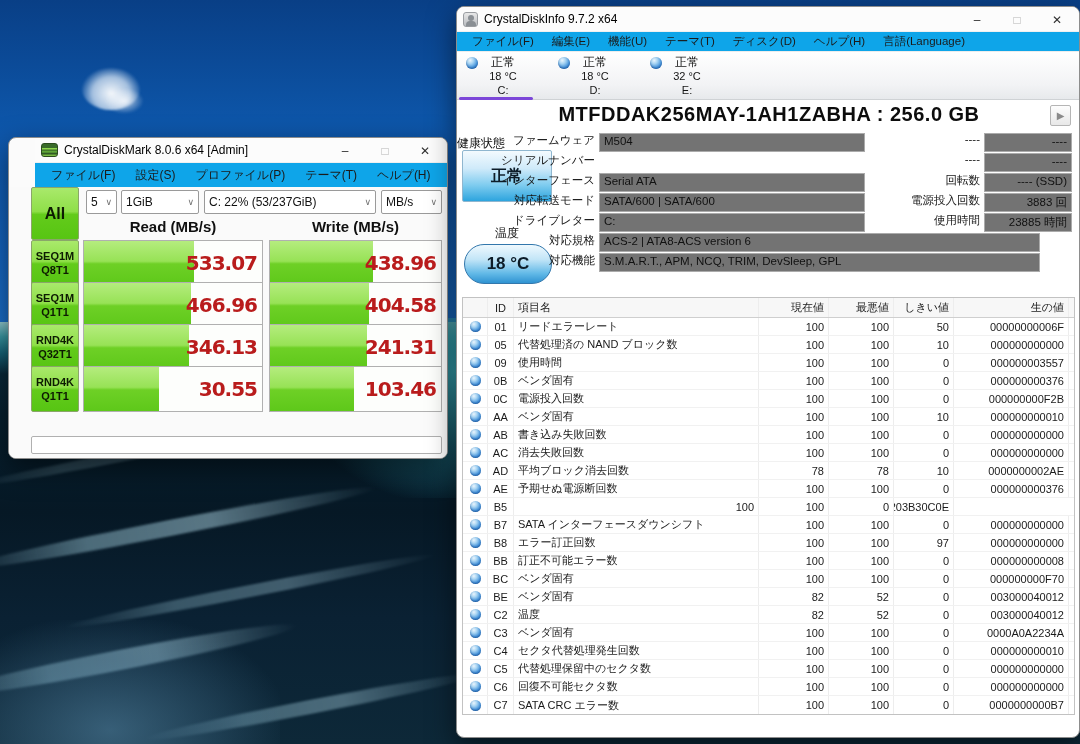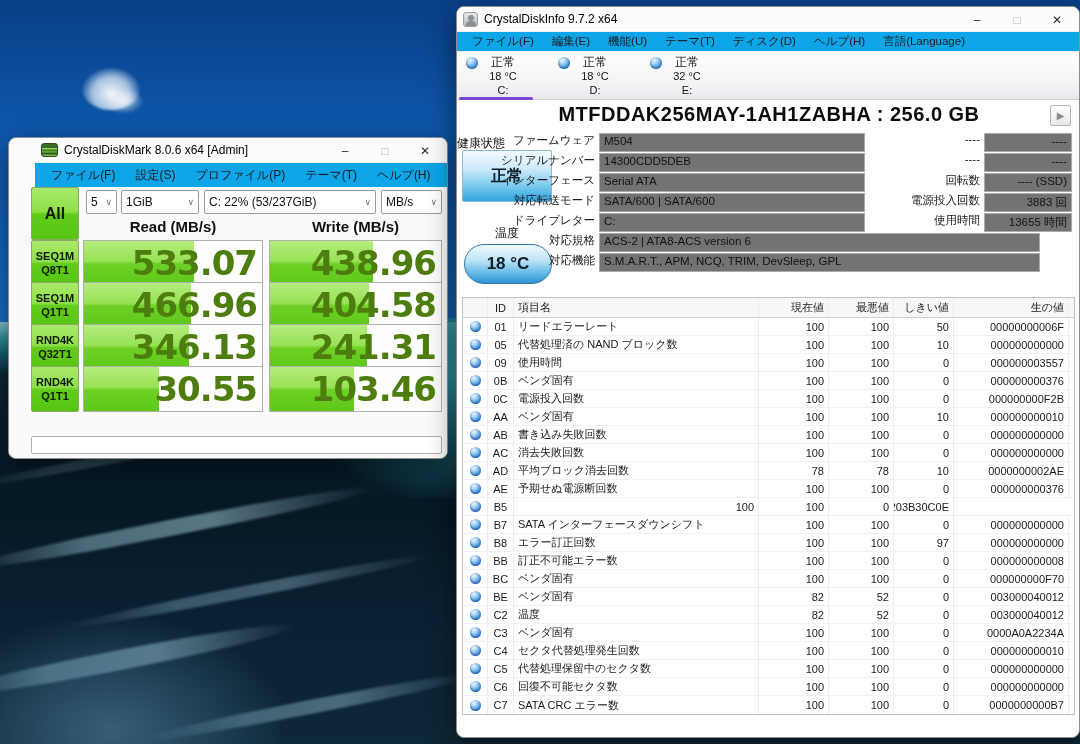--- a/index.html
+++ b/index.html
@@ -71,21 +71,21 @@
     background:linear-gradient(180deg,#a9e96b 0%,#8fdf49 46%,#63cb1b 52%,#57c513 100%);
     display:flex;flex-direction:column;align-items:center;justify-content:center;
     font-size:11px;font-weight:bold;color:#0d1b02;line-height:1.3;}
   .cdm-bar{position:relative;height:46px;border:1px solid #b0b0b0;background:#fdfefc;overflow:hidden;margin-right:6px;}
   .bar-read{width:180px;}
   .bar-write{width:173px;margin-right:16px;}
   .cdm-bar-fill{position:absolute;left:0;top:0;bottom:0;
     background:linear-gradient(180deg,#b5ec7e 0%,#97e256 46%,#6ed026 52%,#5ec81a 100%);}
   .cdm-bar-value{position:absolute;right:5px;top:50%;transform:translateY(-50%);
     font-family:"DejaVu Sans","Liberation Sans",sans-serif;
-    font-size:34px;font-weight:bold;letter-spacing:-1px;color:#4d7c0f;z-index:1;}
+    font-size:20px;font-weight:bold;letter-spacing:-1px;color:#b91c1c;z-index:1;}
   .cdm-status{position:absolute;left:22px;top:249px;width:411px;height:18px;background:#fff;
     border:1px solid #b0b0b0;border-radius:2px;font-size:11px;padding:1px 4px;}
   .cdm-icon{width:17px;height:14px;border-radius:3px;
     background:linear-gradient(180deg,#3a6b2a 0%,#3a6b2a 30%,#8fd84d 32%,#8fd84d 45%,#2e5523 47%,#67b33a 65%,#2e5523 80%,#8fd84d 100%);
     border:1px solid #2c4d1e;}
 
   
   .cdi{left:456px;top:6px;width:624px;height:732px;background:#fff;}
   .cdi-icon{width:15px;height:15px;border-radius:3px;background:linear-gradient(180deg,#e8e8e8,#b9bcc0);
     border:1px solid #9a9da1;position:relative;}
@@ -314,21 +314,20 @@
     <div class="temp-label">温度</div>
     <div class="temp-badge">18 °C</div>
 
     <div class="cdi-mid">
         <div class="info-row">
           <span class="info-label">ファームウェア</span>
           <span class="info-value">M504</span>
         </div>
         <div class="info-row">
           <span class="info-label">シリアルナンバー</span>
-          <span class="info-value">14300CDD5DEB</span>
         </div>
         <div class="info-row">
           <span class="info-label">インターフェース</span>
           <span class="info-value">Serial ATA</span>
         </div>
         <div class="info-row">
           <span class="info-label">対応転送モード</span>
           <span class="info-value">SATA/600 | SATA/600</span>
         </div>
         <div class="info-row">
@@ -356,21 +355,21 @@
         <div class="info-row">
           <span class="info-label">回転数</span>
           <span class="info-value">---- (SSD)</span>
         </div>
         <div class="info-row">
           <span class="info-label">電源投入回数</span>
           <span class="info-value">3883 回</span>
         </div>
         <div class="info-row">
           <span class="info-label">使用時間</span>
-          <span class="info-value">13655 時間</span>
+          <span class="info-value">23885 時間</span>
         </div>
       </div>
 
     <div class="smart">
       <div class="sm-grid sm-head">
           <div class="sc"></div>
           <div class="sc sc-center cell-sep">ID</div>
           <div class="sc cell-sep">項目名</div>
           <div class="sc sc-right cell-sep">現在値</div>
           <div class="sc sc-right cell-sep">最悪値</div>

